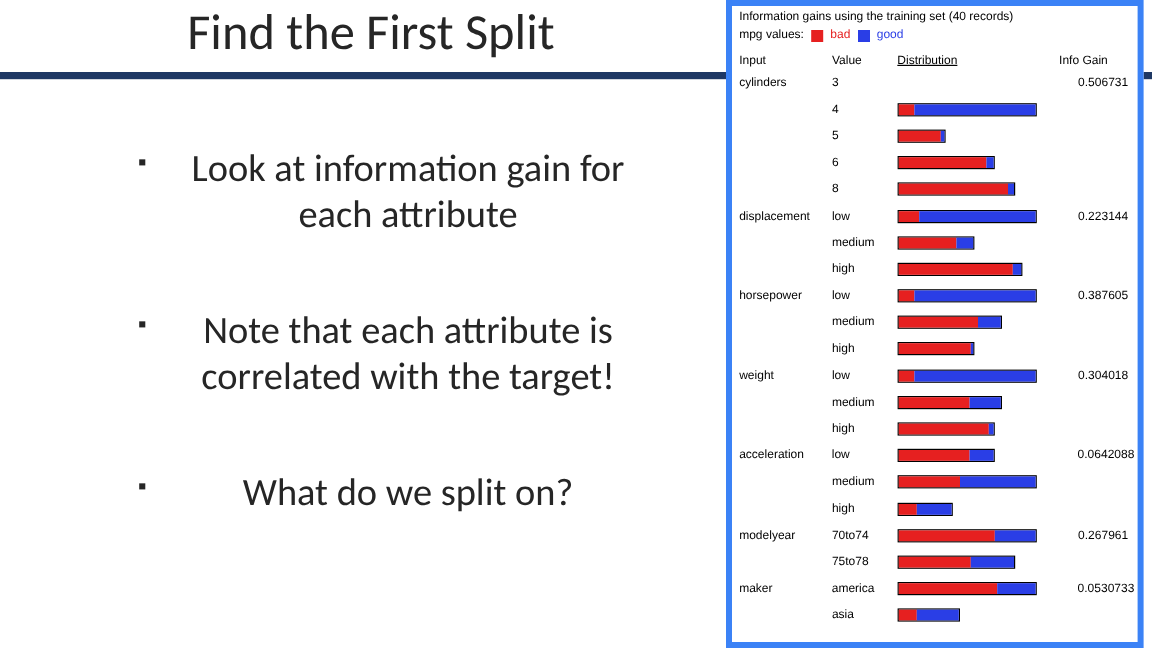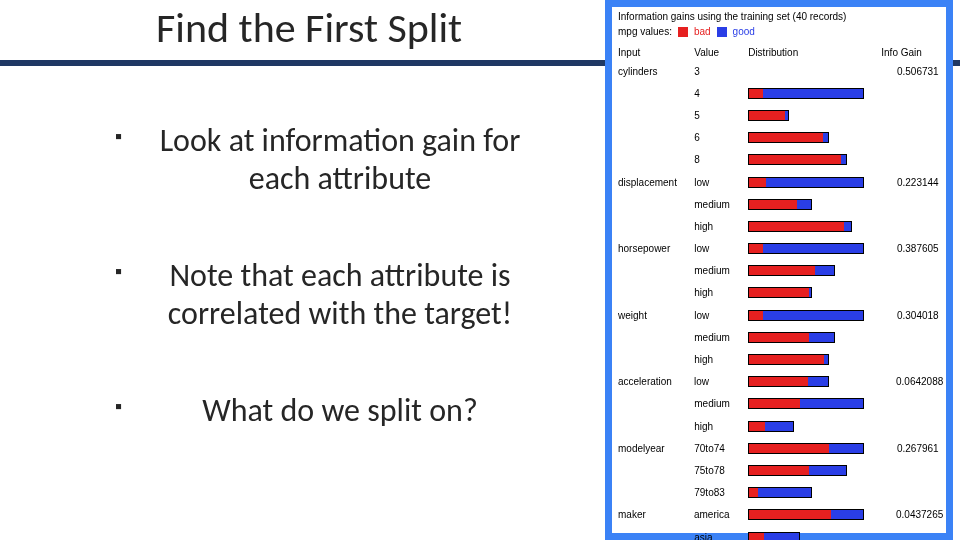--- a/index.html
+++ b/index.html
@@ -3,32 +3,32 @@
 <meta charset="utf-8">
 <style>
   * { box-sizing: border-box; margin: 0; padding: 0; }
   html, body { width: 960px; height: 540px; font-family: Calibri, Arial, sans-serif; background: #fff; overflow: hidden; }
   .slide { position: relative; width: 960px; height: 540px; }
   .title { position: absolute; left: 156px; top: 2px; font-size: 42px; color: #262626; }
   .rule { position: absolute; left: 0; top: 60px; width: 960px; height: 6px; background: #1f3864; }
   .bullets { position: absolute; left: 115px; top: 122px; width: 420px; }
   .bullets li { list-style: none; position: relative; font-size: 32px; color: #262626; line-height: 1.2; margin-bottom: 58px; padding-left: 30px; text-align: center; }
   .bullets li::before { content: "▪"; position: absolute; left: 0; top: 2px; font-size: 20px; color: #262626; }
-  .panel { position: absolute; left: 605px; top: 0; width: 348px; height: 540px; border: 7px solid #3b82f6; background: #fff; font-family: Arial, sans-serif; font-size: 10px; color: #000; }
+  .panel { position: absolute; left: 605px; top: 0; width: 348px; height: 540px; border: 5px solid #3b82f6; background: #fff; font-family: Arial, sans-serif; font-size: 10px; color: #000; }
   .panel-title { padding: 4px 6px 2px 6px; font-size: 10px; }
   .mpg-row { display: flex; align-items: center; gap: 6px; padding: 2px 6px 6px 6px; font-size: 10px; }
   .mpg-row .sw { width: 10px; height: 10px; }
   .sw-bad { background: #e62020; }
   .sw-good { background: #2a3ee6; }
   .t-bad { color: #e62020; }
   .t-good { color: #2a3ee6; }
   .hdr { display: flex; padding: 4px 6px 2px 6px; font-size: 10px; }
   .c-input { width: 78px; }
   .c-value { width: 55px; }
-  .c-dist { width: 136px; }
+  .c-dist { width: 136px; text-decoration: underline; }
   .c-gain { width: 60px; }
   .rows { padding: 0 6px; }
   .row { display: flex; align-items: center; height: 22.2px; }
   .row .c-input { font-size: 10px; }
   .row .c-value { font-size: 10px; }
   .bar { display: flex; height: 11px; width: 118px; border: 1px solid #000; }
   .bar-none { border: none; }
   .seg-b { background: #e62020; height: 100%; }
   .seg-g { background: #2a3ee6; height: 100%; }
   .row .c-gain { font-size: 10px; padding-left: 16px; }
@@ -262,40 +262,29 @@
           <span class="c-value">75to78</span>
           <span class="c-dist">
             <span class="bar" style="width: 98.6px;">
               <span class="seg-b" style="width: 62%;"></span>
               <span class="seg-g" style="width: 38%;"></span>
             </span>
           </span>
           <span class="c-gain"></span>
         </div>
         <div class="row">
-          <span class="c-input"></span>
-          <span class="c-value">79to83</span>
-          <span class="c-dist">
-            <span class="bar" style="width: 63.8px;">
-              <span class="seg-b" style="width: 15%;"></span>
-              <span class="seg-g" style="width: 85%;"></span>
-            </span>
-          </span>
-          <span class="c-gain"></span>
-        </div>
-        <div class="row">
           <span class="c-input">maker</span>
           <span class="c-value">america</span>
           <span class="c-dist">
             <span class="bar" style="width: 116px;">
               <span class="seg-b" style="width: 72%;"></span>
               <span class="seg-g" style="width: 28%;"></span>
             </span>
           </span>
-          <span class="c-gain">0.0437265</span>
+          <span class="c-gain">0.0530733</span>
         </div>
         <div class="row">
           <span class="c-input"></span>
           <span class="c-value">asia</span>
           <span class="c-dist">
             <span class="bar" style="width: 52.2px;">
               <span class="seg-b" style="width: 30%;"></span>
               <span class="seg-g" style="width: 70%;"></span>
             </span>
           </span>

